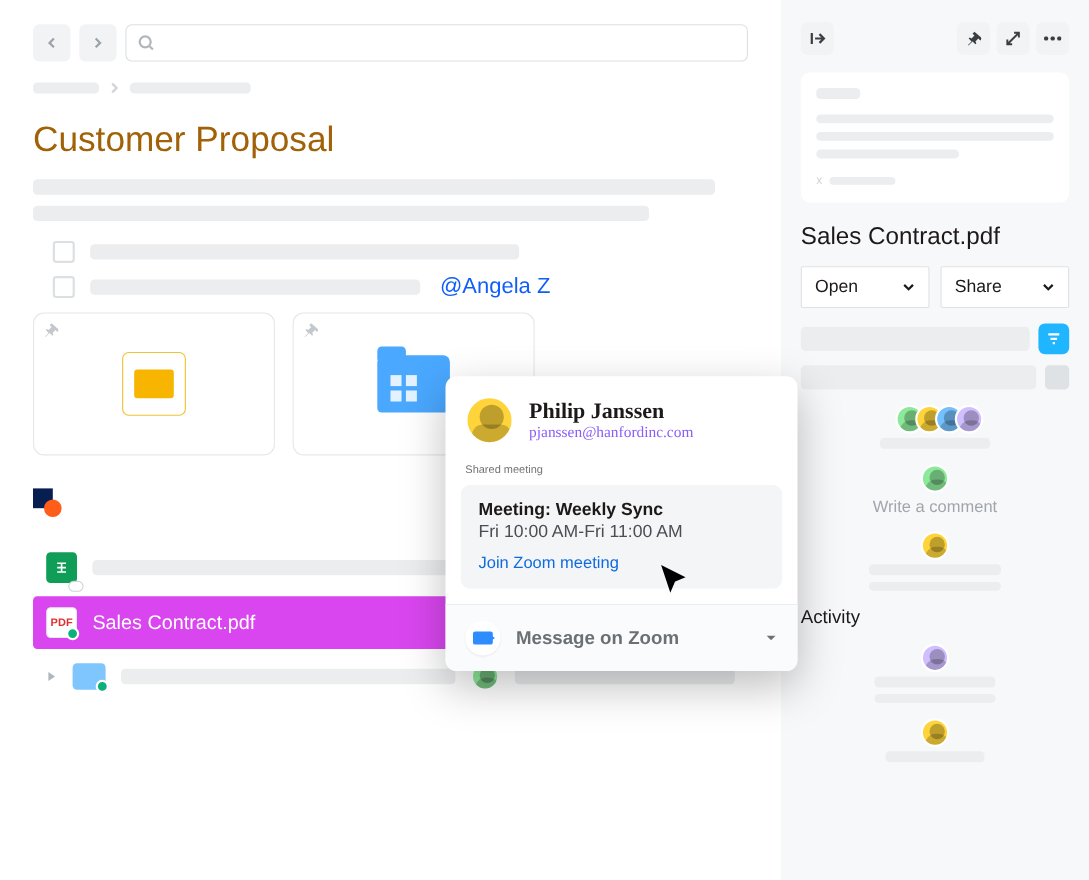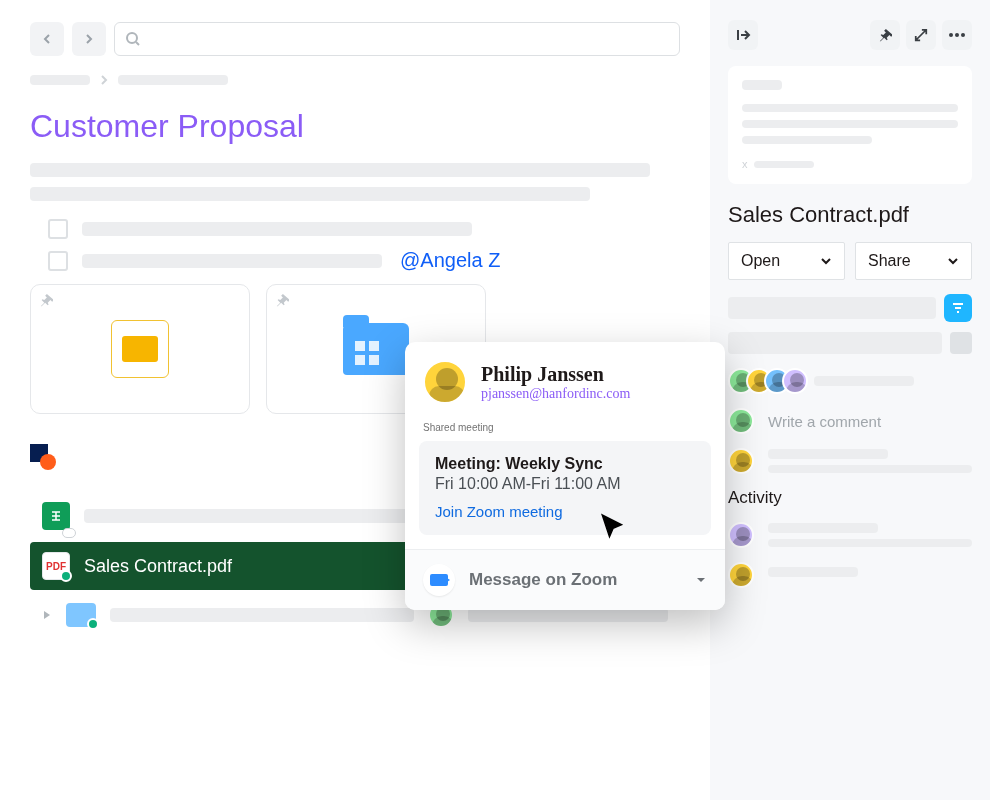--- a/index.html
+++ b/index.html
@@ -33,21 +33,21 @@
     .search-wrap {
       flex: 1; height: 34px; border: 1px solid #dde0e3; border-radius: 6px;
       display: flex; align-items: center; padding: 0 10px; color: #b0b6bb;
     }
     
     .crumb-row { display: flex; align-items: center; gap: 8px; margin-bottom: 22px; color: #cfd3d7;}
     .sk { background: #ecedef; border-radius: 4px; }
     .sk-xs { height: 10px; }
     .sk-s { height: 14px; }
     
-    .title { font-size: 32px; font-weight: 500; margin-bottom: 18px; color: #8b5cf6;}
+    .title { font-size: 32px; font-weight: 500; margin-bottom: 18px; color: #a16207;}
     .body-sk { display: flex; flex-direction: column; gap: 10px; margin-bottom: 18px; }
     
     .check-row { display: flex; align-items: center; gap: 14px; margin-bottom: 10px; margin-left: 18px; }
     .check-box { width: 20px; height: 20px; border: 2px solid #dde0e3; border-radius: 3px; }
     .mention { color: #0f5ef7; font-size: 20px; font-weight: 400; margin-left: 4px; }
     
     .card-row { display: flex; gap: 16px; margin-top: 12px; margin-bottom: 30px; }
     .card {
       width: 220px; height: 130px; border: 1px solid #e5e7ea; border-radius: 10px;
       display: flex; align-items: center; justify-content: center; position: relative;
@@ -78,21 +78,21 @@
       width: 26px; height: 26px; position: relative;
     }
     .create-logo .sq { width: 18px; height: 18px; background: #061e50; position: absolute; top: 0; left: 0;}
     .create-logo .circ { width: 16px; height: 16px; background: #ff5d1a; border-radius: 50%; position: absolute; bottom: 0; right: 0;}
     .create-btn { font-size: 20px; font-weight: 600; display: inline-flex; align-items: center; gap: 6px; cursor: pointer; }
     
     .file-row {
       display: flex; align-items: center; gap: 14px; padding: 10px 12px; border-radius: 4px;
       margin-bottom: 2px;
     }
-    .file-row.sel { background: #14532d; color: #fff; }
+    .file-row.sel { background: #d946ef; color: #fff; }
     .file-ico { width: 28px; height: 28px; border-radius: 4px; display: inline-flex; align-items: center; justify-content: center; font-size: 10px; font-weight: 700; position: relative;}
     .file-ico.sheet { background: #0f9d58; color: #fff; }
     .file-ico.pdf { background: #fff; border: 1px solid #e5e7ea; color: #e03131; }
     .file-ico.folder-sm {
       width: 30px; height: 24px; background: #7fc6ff; border-radius: 4px; position: relative;
     }
     .badge-check {
       width: 12px; height: 12px; background: #0bb07b; border-radius: 50%; border: 2px solid #fff;
       position: absolute; bottom: -3px; right: -3px;
     }
@@ -172,21 +172,21 @@
       display: inline-flex; align-items: center; justify-content: space-between;
       padding: 0 12px; font-size: 16px; cursor: pointer; flex: 1;
     }
     .pill-row { display: flex; align-items: center; gap: 8px; margin-bottom: 10px;}
     .pill { flex: 1; height: 22px; background: #ecedef; border-radius: 4px; }
     .pill-accent { width: 28px; height: 28px; background: #1fb6ff; border-radius: 6px; display: flex; align-items: center; justify-content: center;}
     .pill-accent svg { stroke: #fff; }
     .pill-box { width: 22px; height: 22px; background: #dfe2e5; border-radius: 4px;}
     .avatar-stack { display: flex; }
     .avatar-stack .avatar { margin-right: -8px; }
-    .comment-row { display: flex; align-items: center; gap: 14px; margin: 14px 0;}
+    .comment-row { display: flex; align-items: center; gap: 4px; margin: 14px 0; flex-direction: column;}
     .comment-input { color: #a0a6ab; font-size: 15px; }
     .activity-title { font-size: 17px; font-weight: 500; margin: 10px 0 12px;}
     .chev { width: 12px; height: 12px; }
   </style>
 </head>
 <body>
 
 <div class="main">
   <div class="nav-row">
     <div class="nav-btn">

